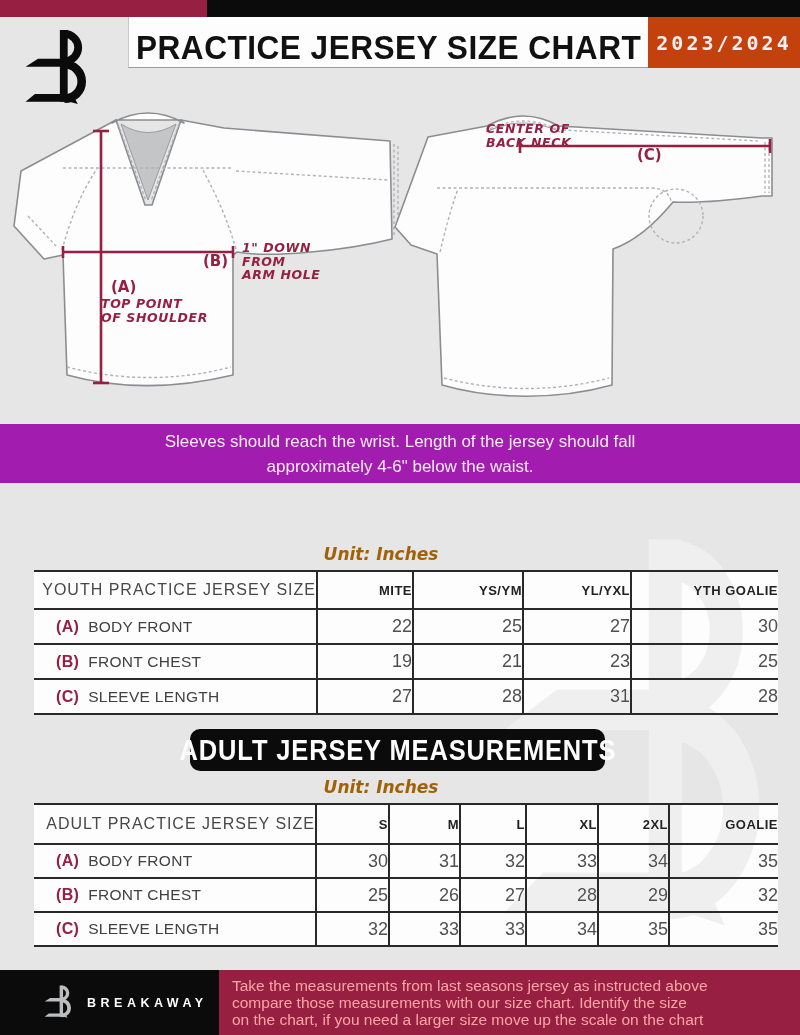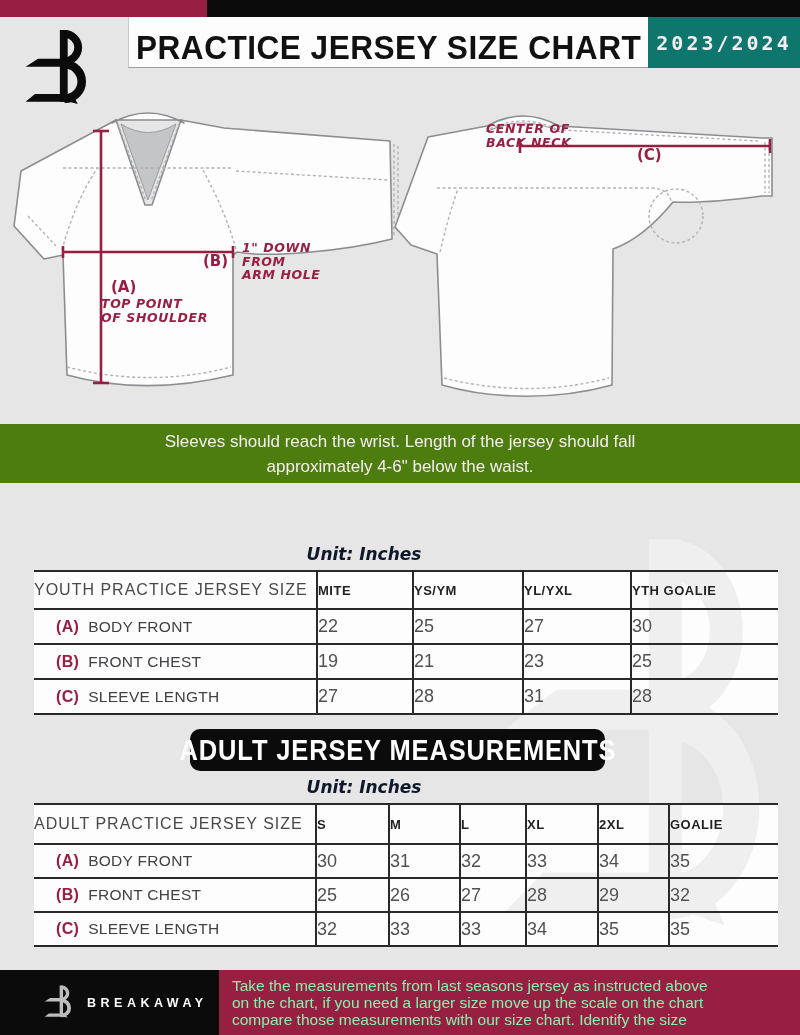--- a/index.html
+++ b/index.html
@@ -8,61 +8,61 @@
   #page *{box-sizing:border-box;}
 
   
   .strip-maroon{position:absolute;left:0;top:0;width:207px;height:17px;background:#971f41;z-index:3;}
   .strip-black{position:absolute;left:207px;top:0;width:593px;height:17px;background:#0b0b0c;z-index:3;}
   .title-box{position:absolute;left:128px;top:17px;width:520px;height:51px;background:#fdfdfd;
              border-bottom:1px solid #9c9c9c;border-left:1px solid #c9c9c9;display:flex;align-items:flex-end;
              justify-content:center;z-index:4;}
   .title-box span{font-size:34px;font-weight:700;color:#111;letter-spacing:.5px;white-space:nowrap;
              transform:scaleX(.93);transform-origin:center;}
-  .season-box{position:absolute;left:648px;top:17px;width:152px;height:51px;background:#0f766e;
+  .season-box{position:absolute;left:648px;top:17px;width:152px;height:51px;background:#c2410c;
              display:flex;align-items:center;justify-content:center;z-index:4;}
   .season-box span{font-family:"DejaVu Sans Mono",monospace;font-weight:700;font-size:20px;color:#f3eef0;
              letter-spacing:3px;white-space:nowrap;}
   .logo-header{position:absolute;left:24px;top:24px;width:78px;height:90px;color:#0b0b0c;z-index:4;}
 
   
   .diagram-svg{position:absolute;left:0;top:68px;width:800px;height:356px;z-index:2;}
   .anno{position:absolute;color:#971f41;z-index:3;white-space:pre;}
   .anno.note{font-family:"DejaVu Sans",sans-serif;font-style:italic;font-weight:600;
              font-size:12.5px;line-height:13.5px;letter-spacing:.6px;}
   .anno.letter{font-family:"DejaVu Sans",sans-serif;font-weight:800;font-size:15px;}
   #note-c{left:486px;top:87px;margin-top:35px;}
   #label-c{left:637px;top:146px;}
   #label-b{left:203px;top:252px;}
   #note-b{left:242px;top:241px;}
   #label-a{left:111px;top:278px;}
   #note-a{left:101px;top:297px;}
 
   
-  .banner{position:absolute;left:0;top:424px;width:800px;height:59px;background:#4d7c0f;color:#f5eef1;
+  .banner{position:absolute;left:0;top:424px;width:800px;height:59px;background:#a21caf;color:#f5eef1;
           text-align:center;font-size:17px;line-height:25px;padding-top:5px;z-index:3;}
 
   
   .pill{position:absolute;left:190px;width:415px;background:#0b0b0c;border-radius:10px;display:flex;
         align-items:center;justify-content:center;z-index:3;}
   #pill-youth{top:497px;height:43px;}
   #pill-adult{top:729px;height:42px;}
   .pill span{color:#fdfdfd;font-weight:700;font-size:30px;letter-spacing:1px;white-space:nowrap;
         transform:scaleX(.85);transform-origin:center;}
-  .unit{position:absolute;left:0;width:728px;text-align:center;font-family:"DejaVu Sans",sans-serif;
-        font-style:italic;font-weight:600;font-size:17px;color:#0f172a;z-index:3;}
+  .unit{position:absolute;left:17px;width:728px;text-align:center;font-family:"DejaVu Sans",sans-serif;
+        font-style:italic;font-weight:600;font-size:17px;color:#a16207;z-index:3;}
   #unit-youth{top:544px;}
   #unit-adult{top:777px;}
 
   
   .sizetable{position:absolute;left:34px;width:744px;border-collapse:collapse;table-layout:fixed;
         border-top:2px solid #2b282a;z-index:2;}
   #table-youth{top:570px;}
   #table-adult{top:803px;padding-left:48px;}
-  .sizetable td{background:#fdfdfd;border-bottom:2px solid #2b282a;text-align:left;vertical-align:middle;
+  .sizetable td{background:#fdfdfd;border-bottom:2px solid #2b282a;text-align:right;vertical-align:middle;
         padding:0;}
   .sizetable td.v{border-left:2px solid #2b282a;}
   .sizetable tr.hdr td{height:38px;}
   #table-adult tr.hdr td{height:40px;}
   .sizetable tr.row td{height:35px;}
   #table-adult tr.row td{height:34px;}
   .col-label{font-size:16px;letter-spacing:1px;color:#48484a;}
   .col-head{font-weight:700;font-size:13px;color:#232122;letter-spacing:.5px;}
   .row-label{text-align:left !important;padding-left:22px !important;font-size:15.5px;color:#414044;
         letter-spacing:.3px;}
@@ -73,21 +73,21 @@
   .watermark{position:absolute;left:497px;top:515px;width:330px;height:455px;color:#f0eff0;z-index:0;}
   .watermark.over{z-index:6;mix-blend-mode:darken;pointer-events:none;}
 
   
   .footer-black{position:absolute;left:0;top:970px;width:219px;height:65px;background:#0b0b0c;z-index:7;
         display:flex;align-items:center;}
   .logo-footer{width:34px;height:39px;color:#bcbdbf;margin-left:44px;flex:none;}
   .brand-text{color:#fdfdfd;font-weight:700;font-size:12.5px;letter-spacing:4.5px;margin-left:9px;
         white-space:nowrap;}
   .footer-maroon{position:absolute;left:219px;top:970px;width:581px;height:65px;background:#971f41;z-index:7;
-        color:#86efac;font-size:15.5px;line-height:16.8px;padding:8px 10px 0 13px;}
+        color:#fca5a5;font-size:15.5px;line-height:16.8px;padding:8px 10px 0 13px;}
 
   svg{display:block;}
 </style>
 </head>
 <body>
 
 <div id="page">
 
   <svg width="0" height="0" style="position:absolute">
     <defs>
@@ -286,17 +286,17 @@
     </svg>
 
   <div class="footer-black">
     <svg class="logo-footer" viewBox="0 0 100 112">
         <use href="#blogo"></use>
       </svg>
     <span class="brand-text">BREAKAWAY</span>
   </div>
   <div class="footer-maroon">
     <div>Take the measurements from last seasons jersey as instructed above</div>
+    <div>compare those measurements  with our size chart. Identify the size</div>
     <div>on the chart, if you need a larger size move up the scale on the chart</div>
-    <div>compare those measurements  with our size chart. Identify the size</div>
   </div>
 
 </div>
 
 </body></html>

